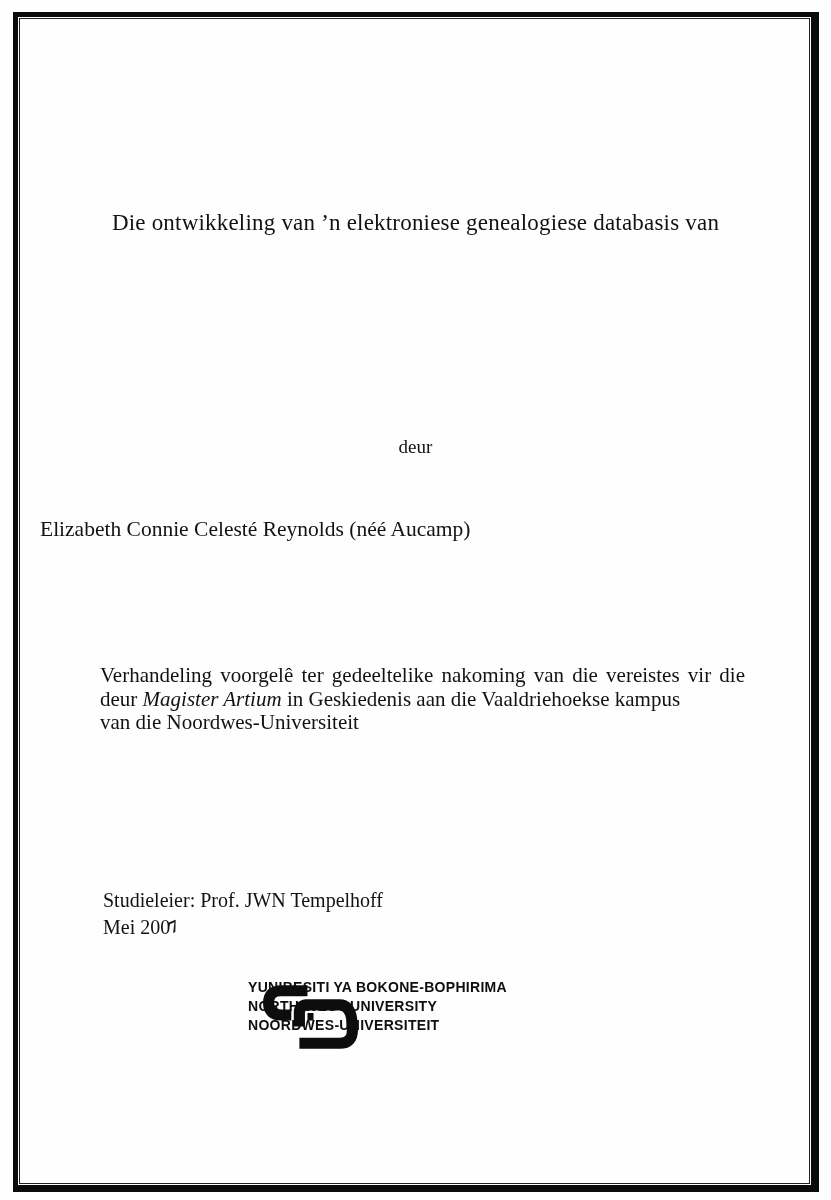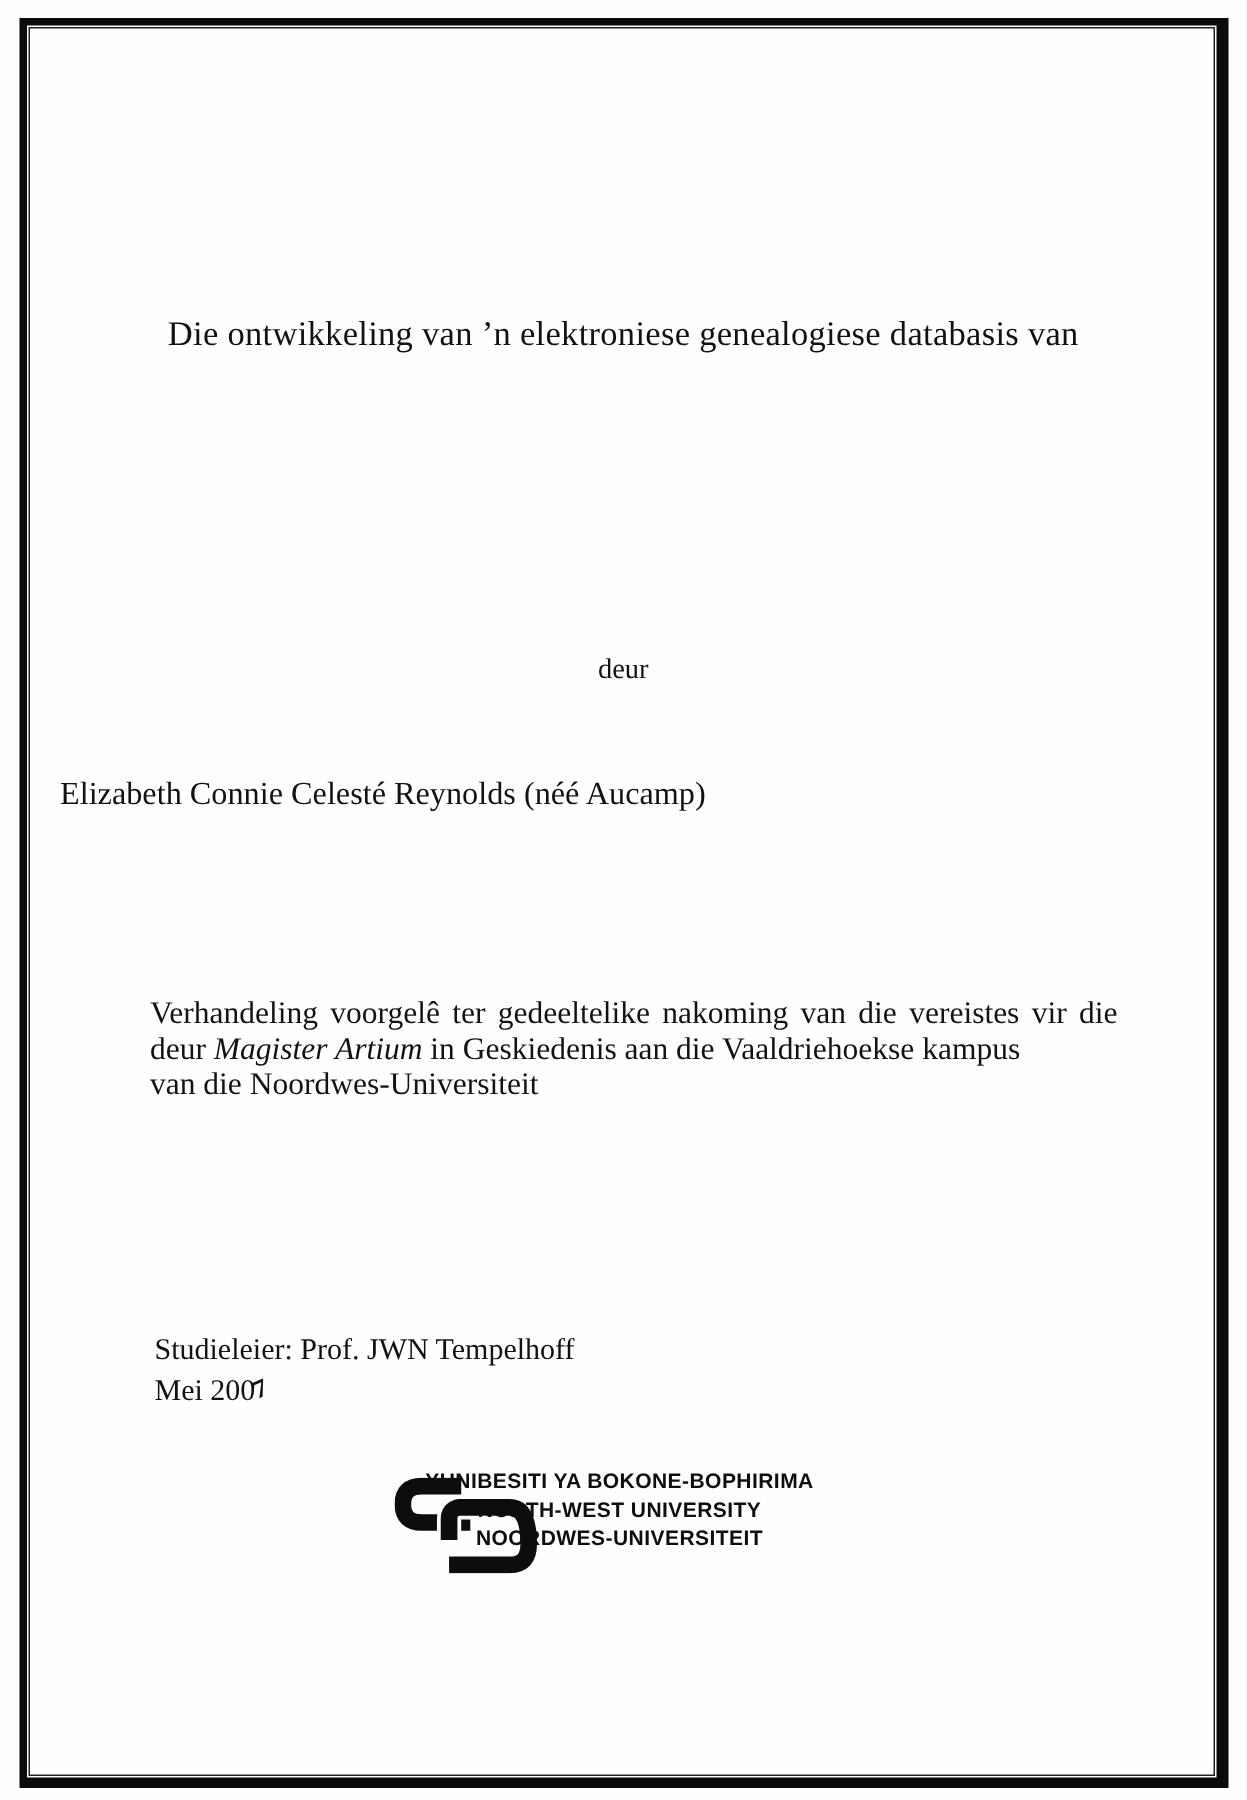--- a/index.html
+++ b/index.html
@@ -86,21 +86,21 @@
   }
   .logo-mark {
     position: absolute;
     left: 263px; top: 985px;
     width: 95px; height: 64px;
   }
   .logo-text {
     position: absolute;
     top: 978px; right: 253px;
     width: 330px;
-    text-align: center;
+    text-align: left;
     font-family: "Liberation Sans", "DejaVu Sans", sans-serif;
     font-weight: bold;
     font-size: 14px;
     line-height: 19px;
     letter-spacing: 0.3px;
     color: #0e0e0e;
     white-space: nowrap;
   }
 </style>
 </head>

